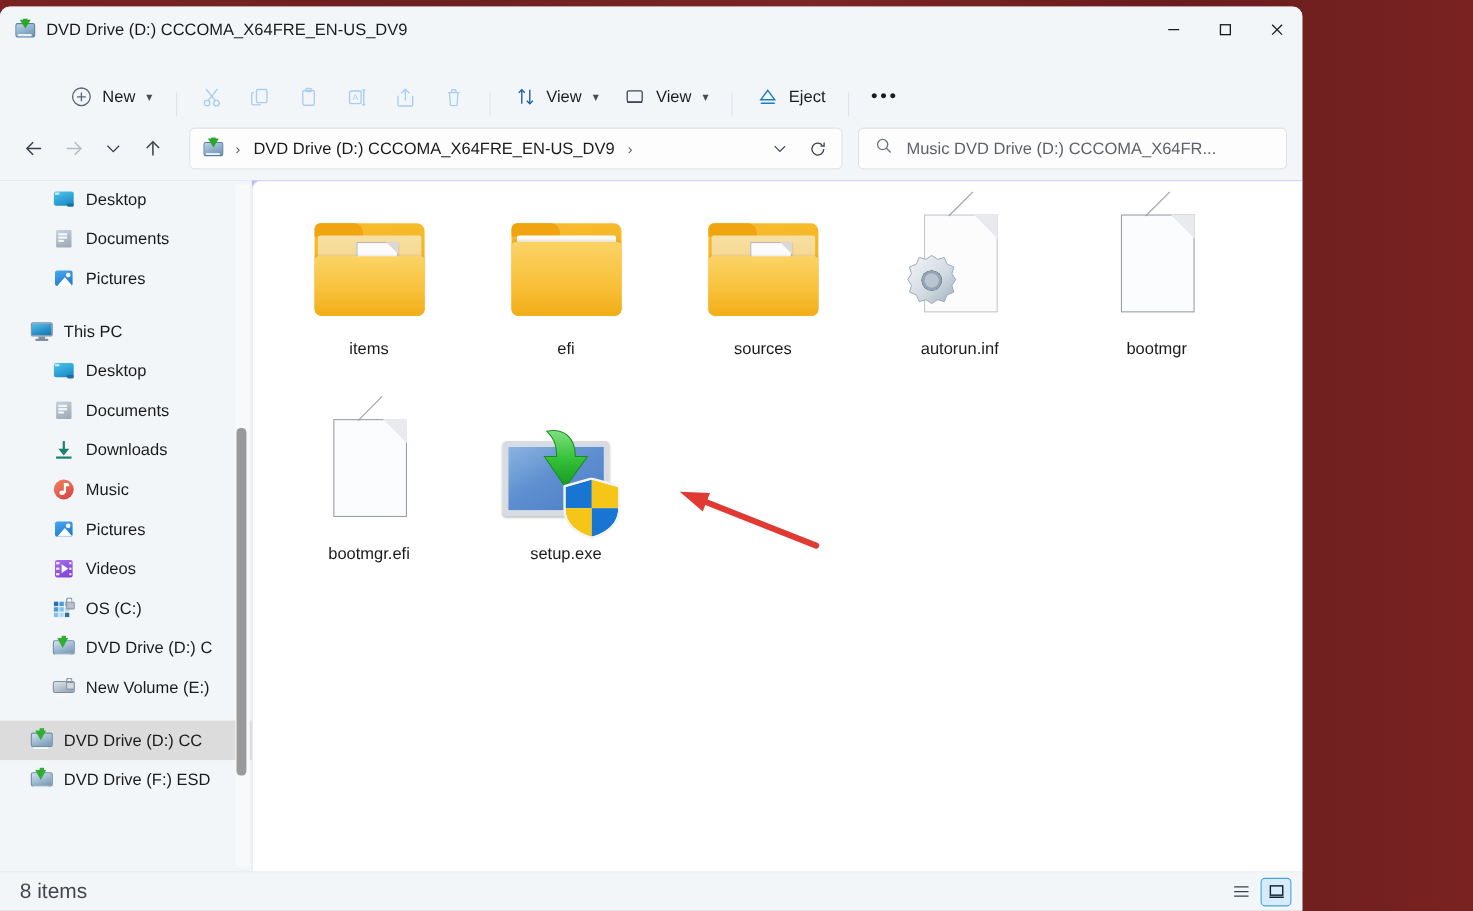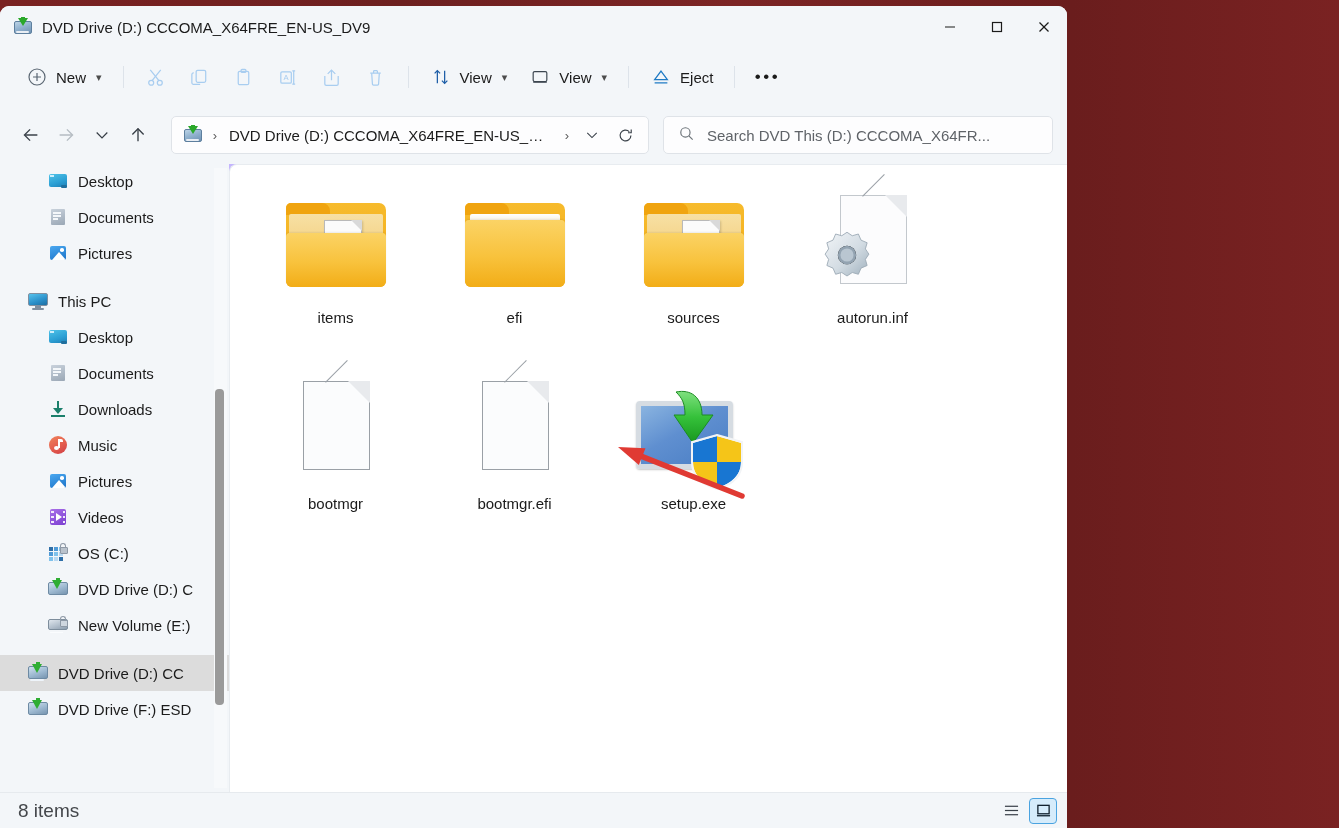--- a/index.html
+++ b/index.html
@@ -8,21 +8,21 @@
     overflow: hidden;
     font-family: "Liberation Sans", sans-serif;
     background: #5c1f1f;
   }
   #desktop {
     position: absolute; inset: 0;
     background: linear-gradient(90deg, #7a2222 0%, #6d2020 30%, #7c2525 55%, #6a1d1d 80%, #7a2222 100%);
   }
   #window {
     position: absolute;
-    left: 0; top: 6px; width: 1067px; height: 822px;
+    left: 0; top: 6px; width: 1184px; height: 822px;
     background: #f3f6f9;
     border-top-left-radius: 9px;
     border-top-right-radius: 9px;
     overflow: hidden;
     display: flex; flex-direction: column;
   }
 
   
   #titlebar {
     height: 42px; flex: 0 0 42px;
@@ -57,23 +57,24 @@
     border-left: 5px solid transparent; border-right: 5px solid transparent;
     border-top: 8px solid #2aa82a;
   }
   .drive-icon .stem {
     position: absolute; left: 7px; top: -2px; width: 4px; height: 5px; background: #2aa82a;
   }
 
   
   #toolbar {
     height: 58px; flex: 0 0 58px;
-    display: flex; align-items: center;
+    display: flex; align-items: flex-end;
     padding: 0 16px; gap: 2px;
     background: #f3f6f9;
+    margin-left: 37px;
   }
   .tb-btn {
     height: 36px; display: flex; align-items: center; gap: 8px;
     padding: 0 10px; border-radius: 5px; cursor: default;
     color: #1b1b1b; font-size: 15px; white-space: nowrap;
   }
   .tb-icon { display: flex; align-items: center; justify-content: center; width: 22px; height: 22px; }
   .tb-icon.dim svg { stroke: #a8cdf0; }
   .chev { font-size: 11px; color: #4c4c4c; margin-left: 2px; }
   .tb-sep { width: 1px; height: 22px; background: #dde3ea; margin: 0 9px; flex: 0 0 1px; }
@@ -560,21 +561,21 @@
       </span>
     </div>
 
     <div id="searchbox">
       <span>
         <svg width="17" height="17" viewBox="0 0 22 22" fill="none" stroke="#6b7278" stroke-width="1.5">
             <circle cx="9.6" cy="9.6" r="6"></circle>
             <line x1="14" y1="14" x2="19" y2="19"></line>
           </svg>
       </span>
-      <span class="ph">Search DVD This (D:) CCCOMA_X64FR...</span>
+      <span class="ph">Music DVD Drive (D:) CCCOMA_X64FR...</span>
     </div>
   </div>
 
   <div id="body">
 
     <div id="sidebar">
       <div id="sidebar-list" style="top: -1px;">
           <div class="nav-item indent">
             <span class="ni-icon ic-desktop">
               <span class="scr"></span>

